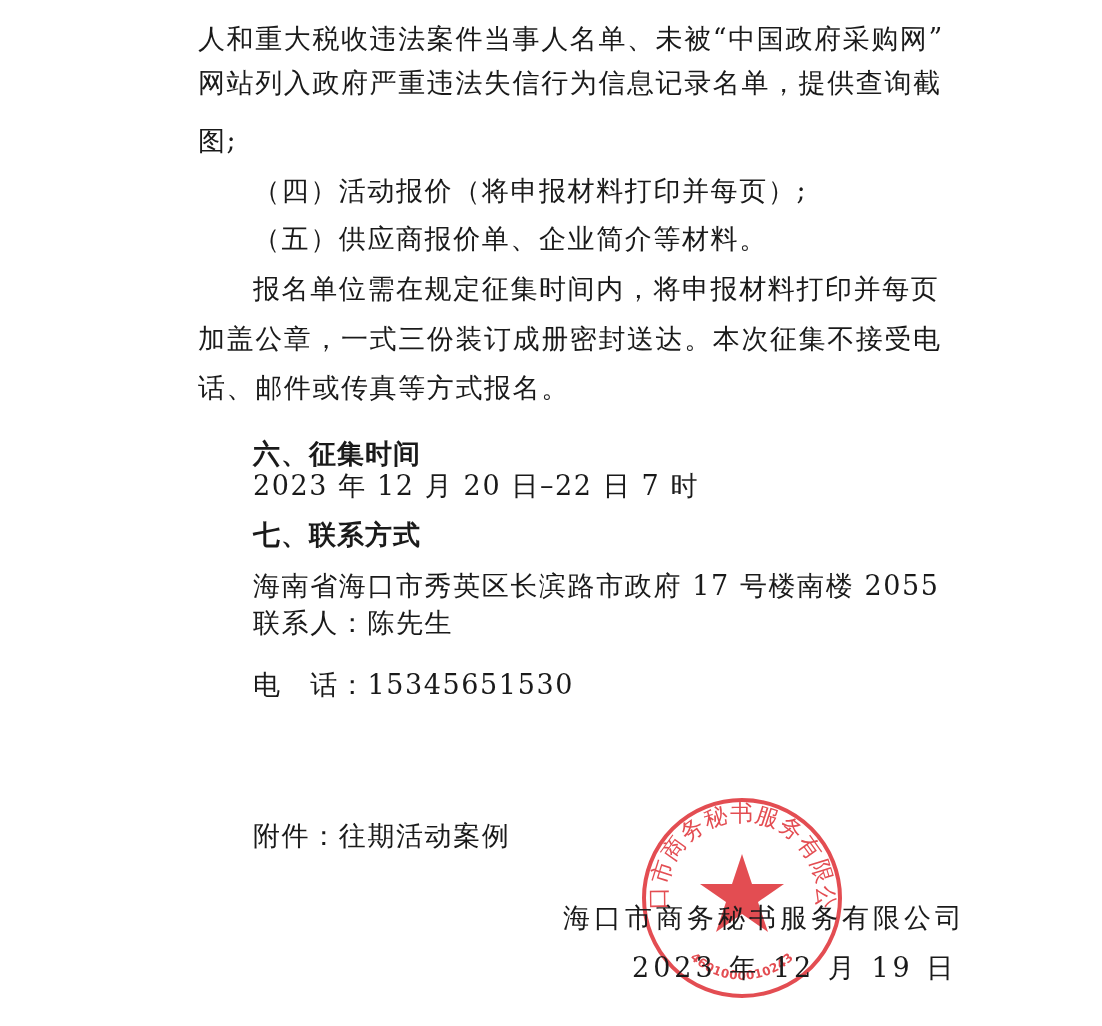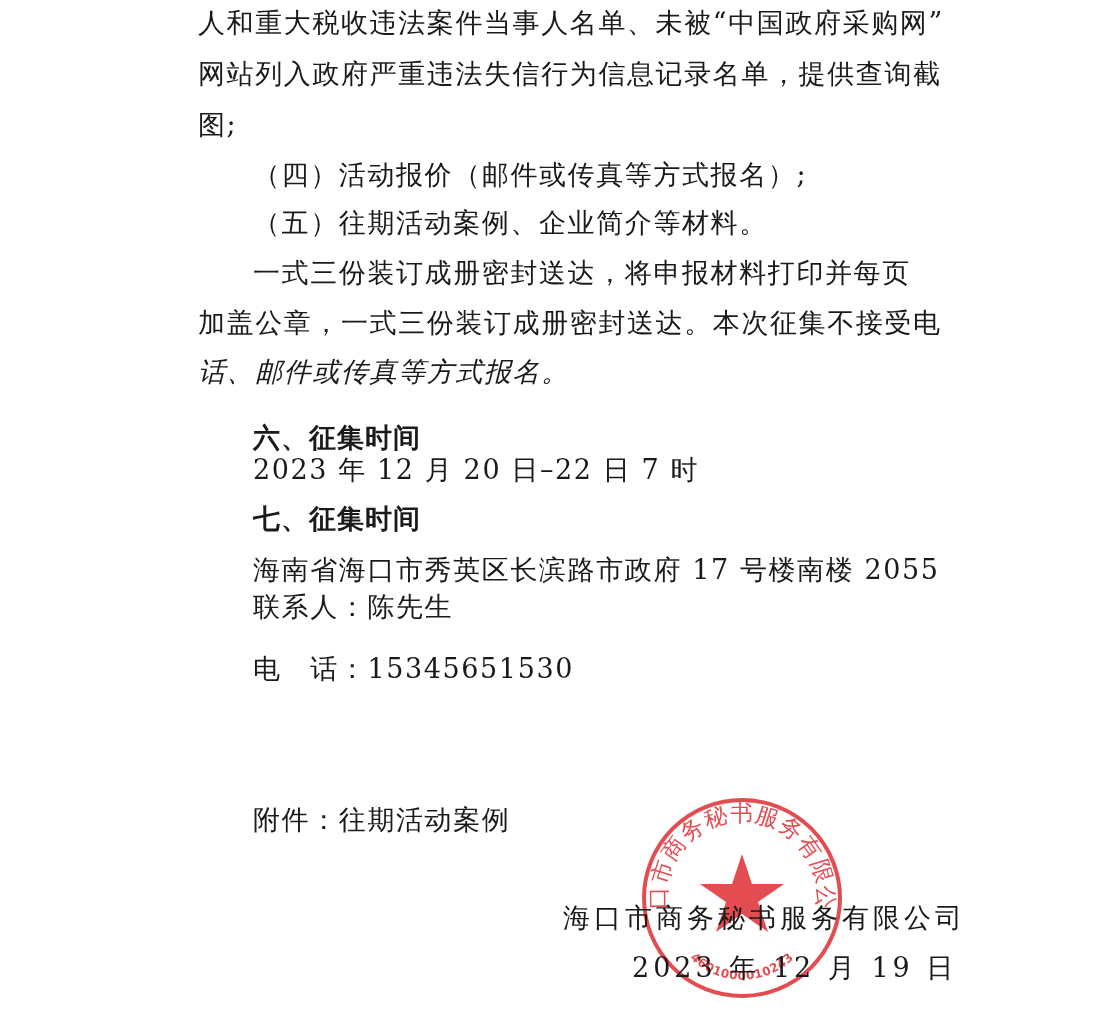--- a/index.html
+++ b/index.html
@@ -14,20 +14,21 @@
       overflow: hidden;
       font-family: "DejaVu Serif", "Liberation Serif", serif;
       color: #1a1a1a;
     }
     .line {
       position: absolute;
       font-size: 27px;
       line-height: 34px;
       white-space: nowrap;
       letter-spacing: 1.6px;
+      margin-top: 16px;
     }
     .full { left: 198px; }
     .indent { left: 253px; }
     .heading {
       font-family: "DejaVu Sans", "Liberation Sans", sans-serif;
       font-weight: bold;
       letter-spacing: 1px;
     }
     .sign {
       position: absolute;
@@ -47,34 +48,34 @@
       opacity: 0.88;
     }
     .stamp svg { width: 100%; height: 100%; display: block; }
   </style>
 </head>
 <body>
 
 <div>
 
   <div class="line full" style="top:6px;">人和重大税收违法案件当事人名单、未被“中国政府采购网”</div>
-  <div class="line full" style="top:57px;">网站列入政府严重违法失信行为信息记录名单，提供查询截</div>
+  <div class="line full" style="top:50px;">网站列入政府严重违法失信行为信息记录名单，提供查询截</div>
   <div class="line full" style="top:108px;">图;</div>
 
-  <div class="line indent" style="top:158px;">（四）活动报价（邮件或传真等方式报名）;</div>
-  <div class="line indent" style="top:206px;">（五）往期活动案例、企业简介等材料。</div>
+  <div class="line indent" style="top:158px;">（四）活动报价（将申报材料打印并每页）;</div>
+  <div class="line indent" style="top:206px;">（五）供应商报价单、企业简介等材料。</div>
 
-  <div class="line indent" style="top:256px;">一式三份装订成册密封送达，将申报材料打印并每页</div>
+  <div class="line indent" style="top:256px;">报名单位需在规定征集时间内，将申报材料打印并每页</div>
   <div class="line full" style="top:306px;text-align:center;">加盖公章，一式三份装订成册密封送达。本次征集不接受电</div>
-  <div class="line full" style="top:355px;font-style:italic;">话、邮件或传真等方式报名。</div>
+  <div class="line full" style="top:355px;">话、邮件或传真等方式报名。</div>
 
   <div class="line indent heading" style="top:421px;">六、征集时间</div>
   <div class="line indent" style="top:453px;">2023 年 12 月 20 日–22 日 7 时</div>
 
-  <div class="line indent heading" style="top:502px;">七、征集时间</div>
+  <div class="line indent heading" style="top:502px;">七、联系方式</div>
   <div class="line indent" style="top:553px;">海南省海口市秀英区长滨路市政府 17 号楼南楼 2055</div>
   <div class="line indent" style="top:590px;text-align:right;">
     <span>联系人：</span><span>陈先生</span>
   </div>
   <div class="line indent" style="top:652px;">
     <span>电　话：</span><span>15345651530</span>
   </div>
 
   <div class="line indent" style="top:803px;">
     <span>附件：</span><span>往期活动案例</span>

